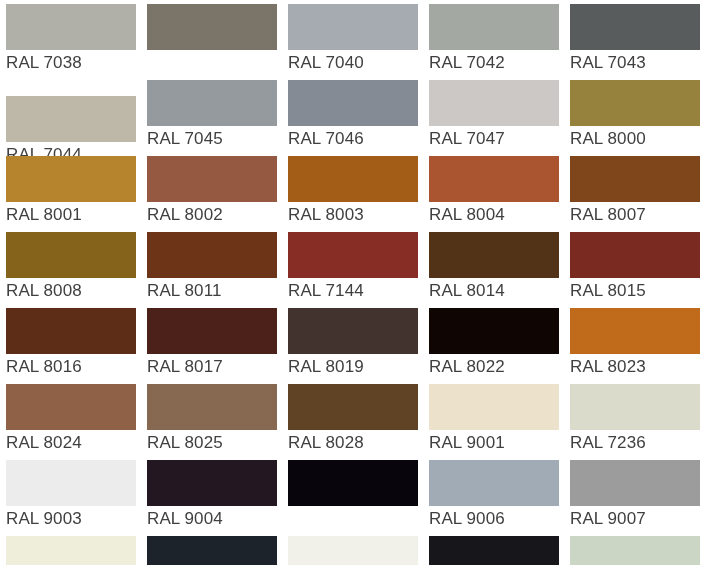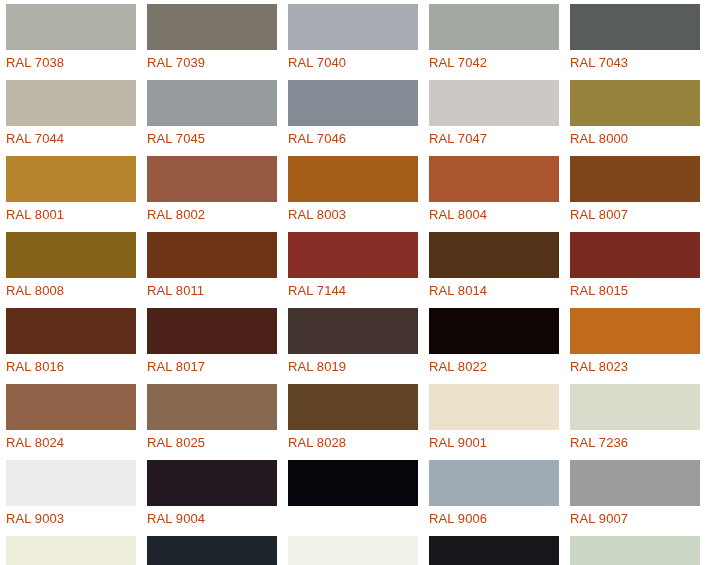--- a/index.html
+++ b/index.html
@@ -35,51 +35,50 @@
     font-size: 0;
   }
   .swatch-label {
     position: absolute;
     left: 0;
     top: 48px;
     width: 136px;
     height: 22px;
     line-height: 22px;
     font-family: "Liberation Sans", sans-serif;
-    font-size: 13px;
-    color: #c2410c;
+    font-size: 17px;
+    color: #404040;
     white-space: nowrap;
     letter-spacing: 0.1px;
   }
 </style>
 </head>
 <body>
 
 <div id="chart">
     <div class="swatch-cell" style="left: 6px; top: 4px;">
       <div class="swatch-chip" title="RAL 7038" style="background: rgb(176, 176, 168); width: 130px; height: 46px;"></div>
       <div class="swatch-label">RAL 7038</div>
     </div>
     <div class="swatch-cell" style="left: 147px; top: 4px;">
       <div class="swatch-chip" title="RAL 7039" style="background: rgb(122, 116, 105); width: 130px; height: 46px;"></div>
-      <div class="swatch-label">RAL 7039</div>
     </div>
     <div class="swatch-cell" style="left: 288px; top: 4px;">
       <div class="swatch-chip" title="RAL 7040" style="background: rgb(165, 171, 176); width: 130px; height: 46px;"></div>
       <div class="swatch-label">RAL 7040</div>
     </div>
     <div class="swatch-cell" style="left: 429px; top: 4px;">
       <div class="swatch-chip" title="RAL 7042" style="background: rgb(163, 168, 163); width: 130px; height: 46px;"></div>
       <div class="swatch-label">RAL 7042</div>
     </div>
     <div class="swatch-cell" style="left: 570px; top: 4px;">
       <div class="swatch-chip" title="RAL 7043" style="background: rgb(88, 92, 92); width: 130px; height: 46px;"></div>
       <div class="swatch-label">RAL 7043</div>
     </div>
-    <div class="swatch-cell" style="left: 6px; top: 80px;">
+    <div class="swatch-cell" style="left: 6px; top: 96px;">
       <div class="swatch-chip" title="RAL 7044" style="background: rgb(189, 184, 168); width: 130px; height: 46px;"></div>
       <div class="swatch-label">RAL 7044</div>
     </div>
     <div class="swatch-cell" style="left: 147px; top: 80px;">
       <div class="swatch-chip" title="RAL 7045" style="background: rgb(148, 154, 158); width: 130px; height: 46px;"></div>
       <div class="swatch-label">RAL 7045</div>
     </div>
     <div class="swatch-cell" style="left: 288px; top: 80px;">
       <div class="swatch-chip" title="RAL 7046" style="background: rgb(133, 139, 149); width: 130px; height: 46px;"></div>
       <div class="swatch-label">RAL 7046</div>

